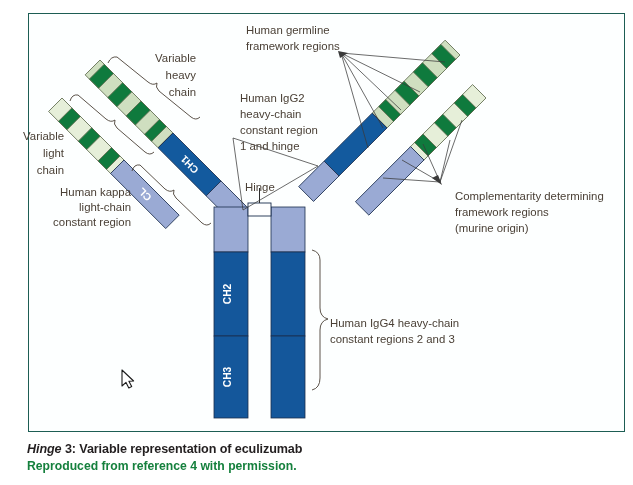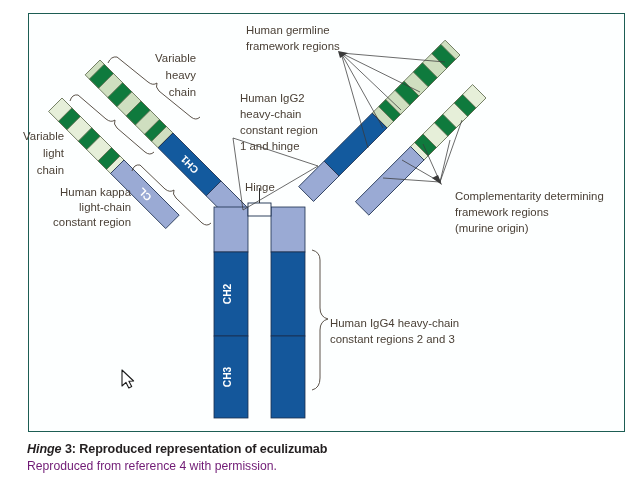--- a/index.html
+++ b/index.html
@@ -22,22 +22,22 @@
   #caption{
     position:absolute;left:27px;top:441px;width:580px;
     color:#231f20;
   }
   #caption .cap-line1{
     font-size:12.6px;font-weight:bold;letter-spacing:-0.1px;line-height:16px;
     white-space:nowrap;
   }
   #caption .cap-line1 .fig-word{font-style:italic;}
   #caption .cap-line2{
-    font-size:12.2px;font-weight:normal;line-height:16px;margin-top:1px;
-    color:#701a75;white-space:nowrap;
+    font-size:12.2px;font-weight:bold;line-height:16px;margin-top:1px;
+    color:#15803d;white-space:nowrap;
   }
 
   
   .lbl{
     font-family:"Liberation Sans",sans-serif;
     font-size:11.4px;
     fill:#4a4036;
   }
   .lbl-chain{
     font-family:"Liberation Sans",sans-serif;
@@ -199,17 +199,17 @@
 
     <text class="lbl" x="245" y="191">Hinge</text>
 
     <g transform="translate(122,370)">
       <polygon points="0,0 0,16 4,12.4 6.8,18 9.7,16.6 6.9,11.2 11.6,11" fill="#ffffff" stroke="#1a1a1a" stroke-width="1.1" stroke-linejoin="round"></polygon>
     </g>
 
   </svg>
 
   <div id="caption">
-    <div class="cap-line1"><span class="fig-word">Hinge</span>&nbsp;<span>3</span><span>: Reproduced representation of eculizumab</span></div>
+    <div class="cap-line1"><span class="fig-word">Hinge</span>&nbsp;<span>3</span><span>: Variable representation of eculizumab</span></div>
     <div class="cap-line2">Reproduced from reference 4 with permission.</div>
   </div>
 
 </div>
 
 </body></html>

